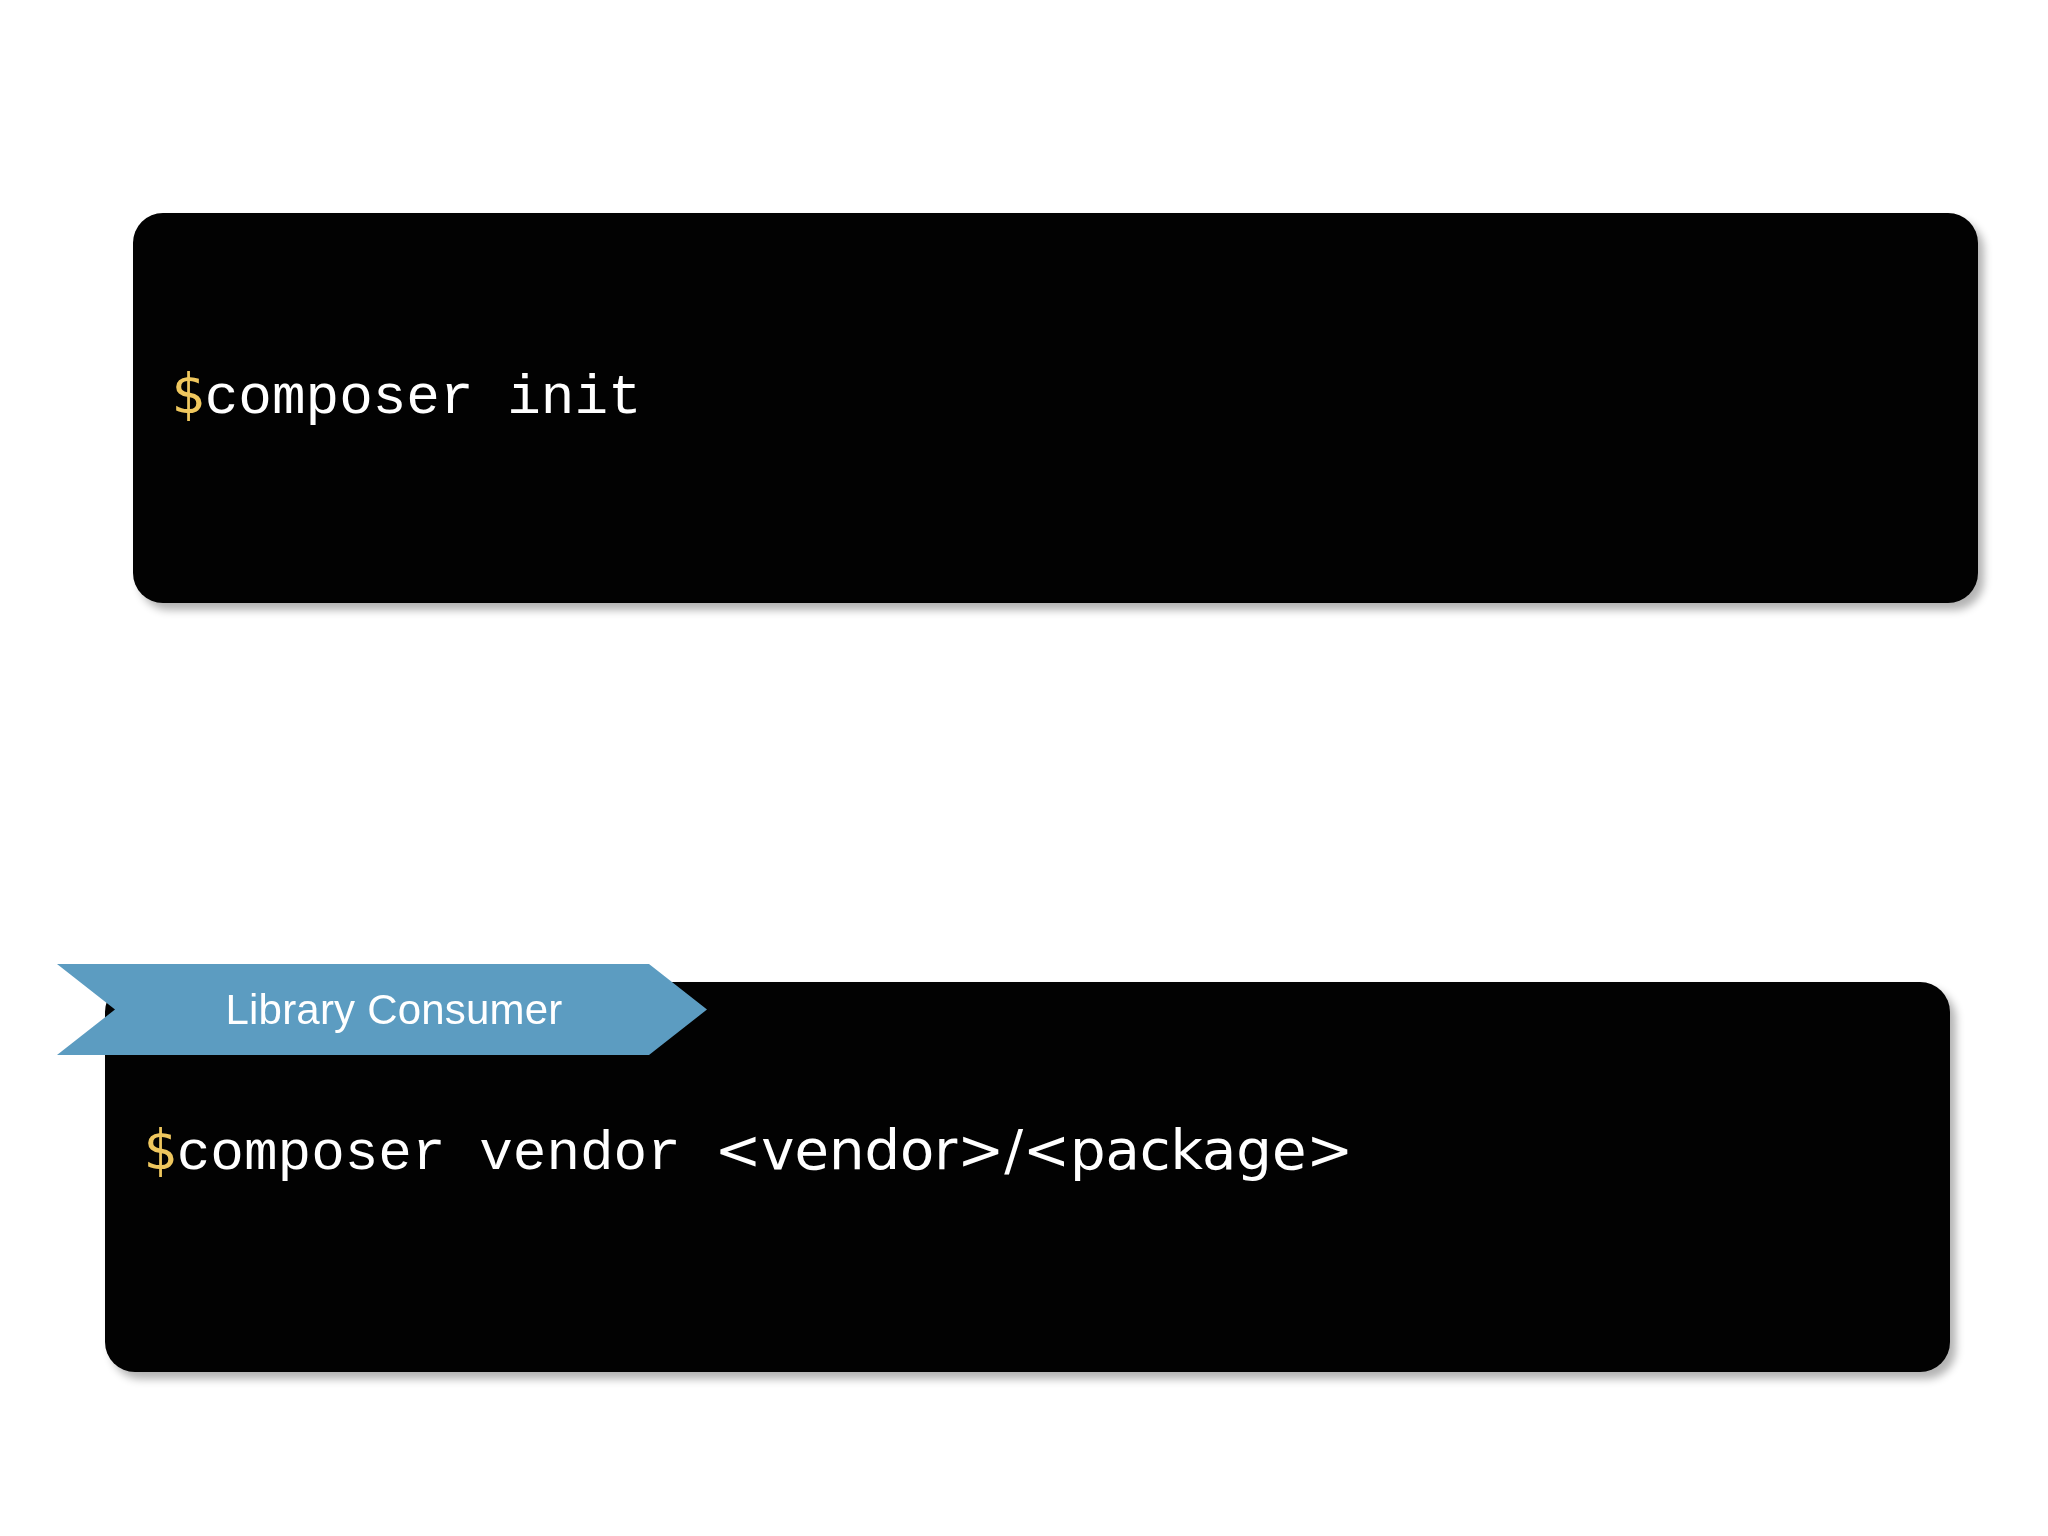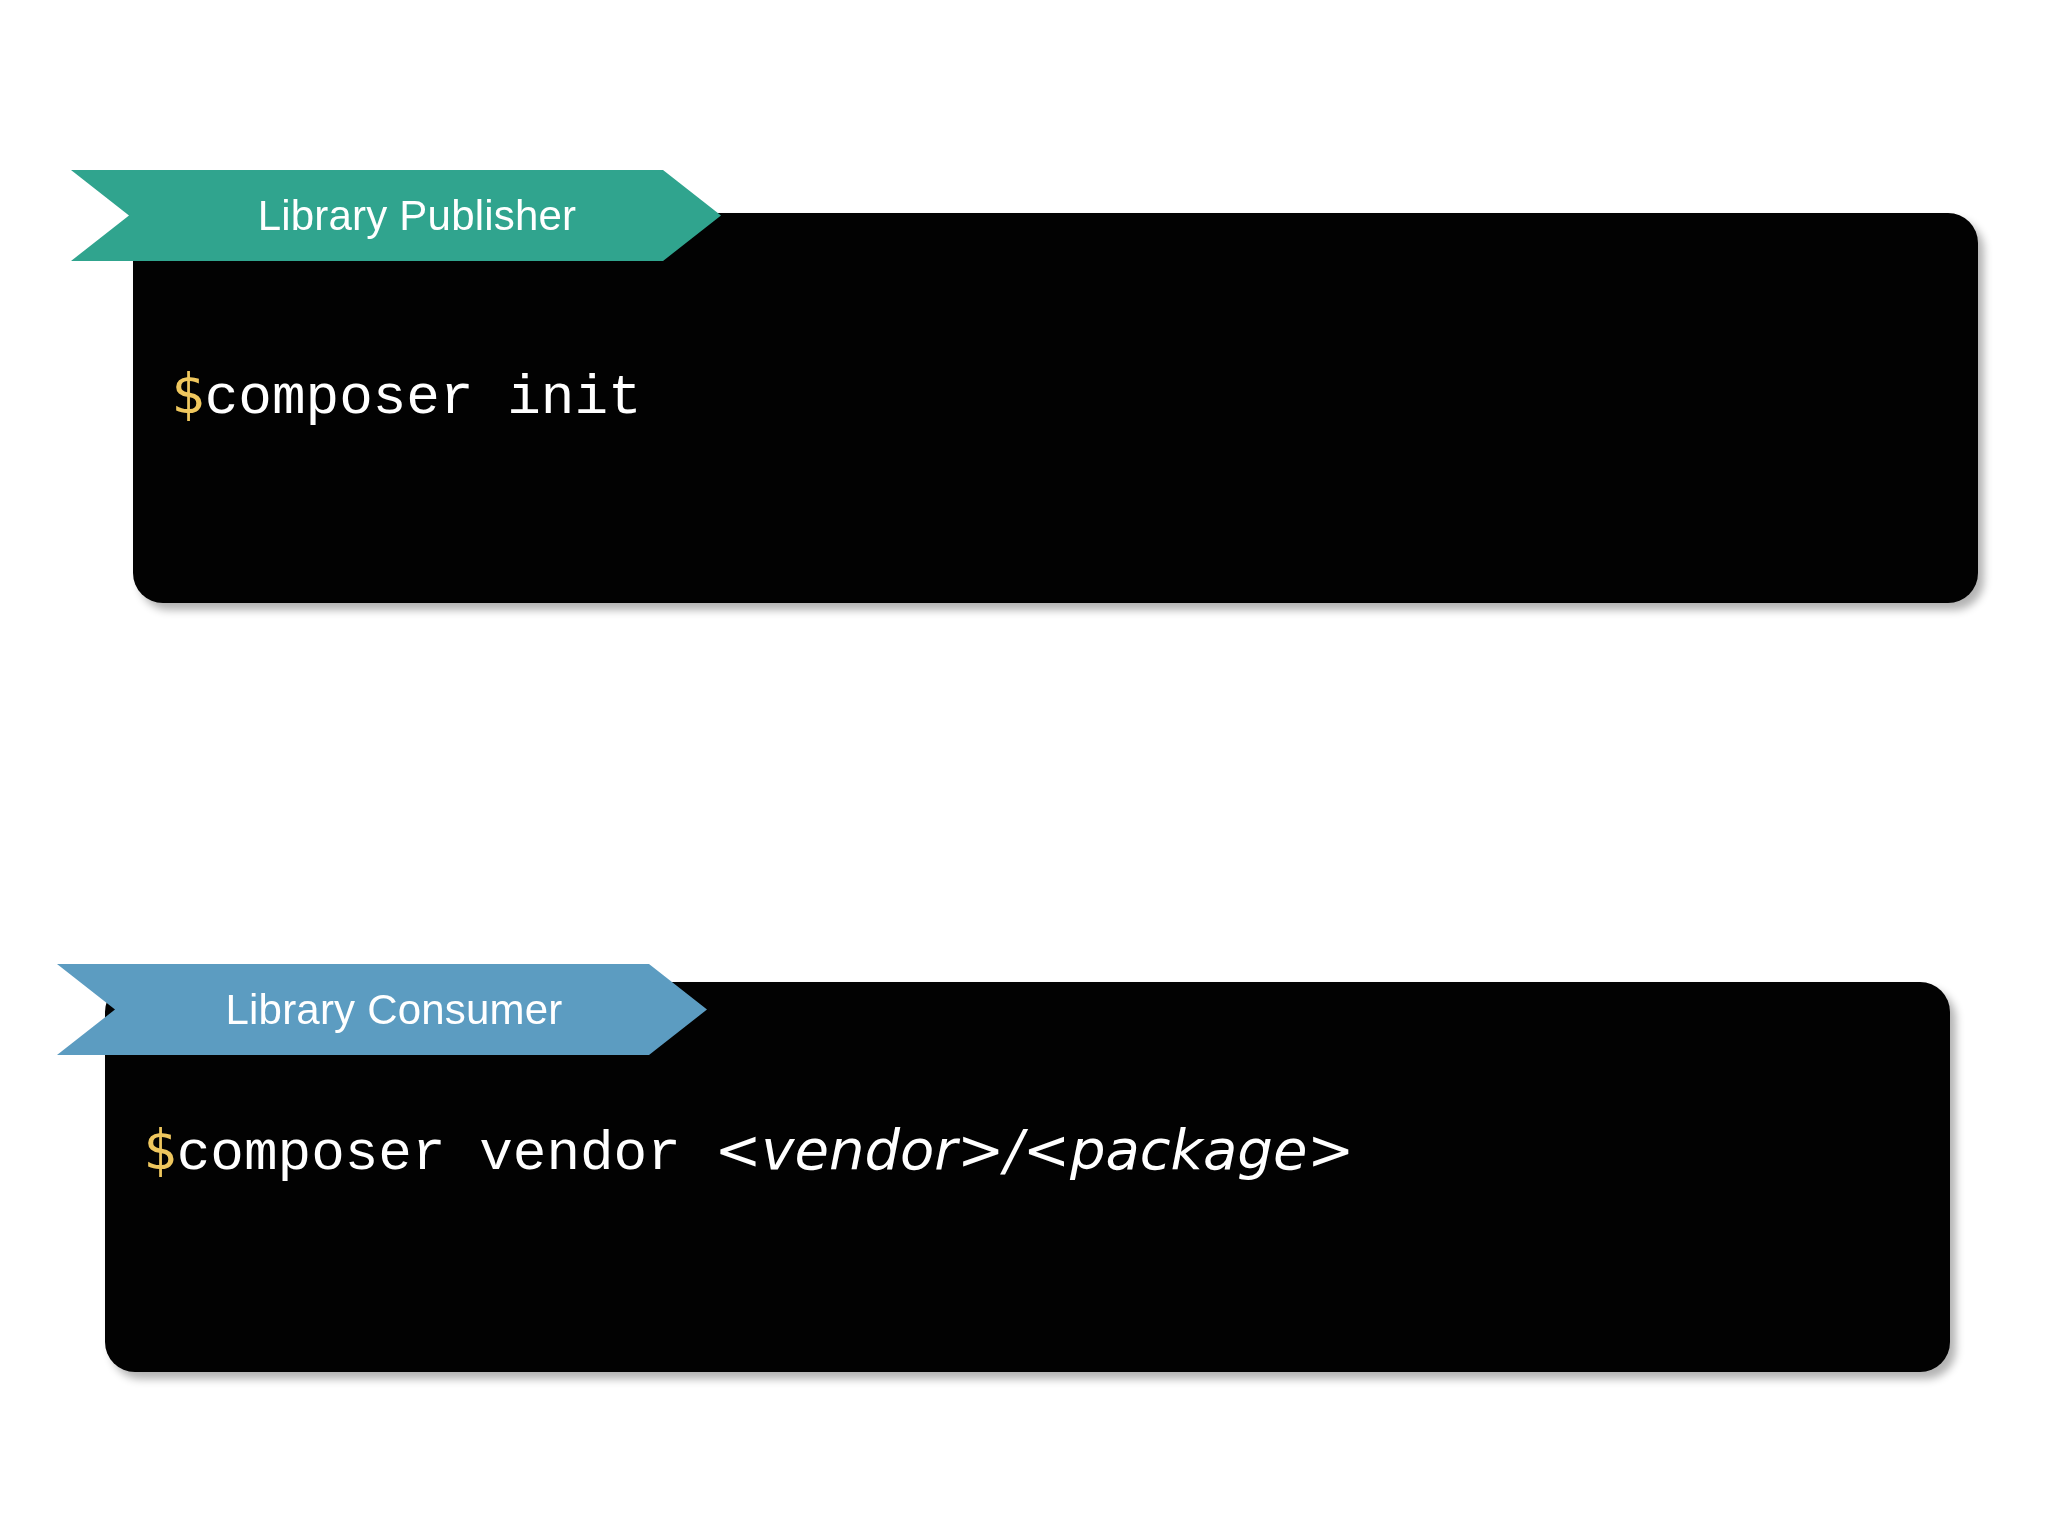--- a/index.html
+++ b/index.html
@@ -41,21 +41,20 @@
     color: #EFC75E;
     font-family: "DejaVu Sans Mono", monospace;
   }
   .cmd-mono {
     color: #FFFFFF;
     font-family: Liberation Mono, monospace;
   }
   .cmd-prop {
     color: #FFFFFF;
     font-family: "DejaVu Sans", sans-serif;
-    font-style: italic;
   }
 
   
   .ribbon {
     position: absolute;
     display: flex;
     align-items: center;
     justify-content: center;
     clip-path: polygon(
         0% 0%,
@@ -129,23 +128,20 @@
 
 <div id="slide" style="background: rgb(255, 255, 255);">
 
   <div class="terminal" id="publisher-terminal" style="background: rgb(2, 2, 2);">
     <div class="terminal-line" id="publisher-line">
       <span class="prompt-sign" style="color: rgb(239, 199, 94);">$</span>
       <span class="cmd-mono">composer init</span>
     </div>
   </div>
 
-  <div class="ribbon" id="publisher-ribbon" style="background: rgb(48, 164, 142);">
-    <span class="ribbon-label">Library Publisher</span>
-  </div>
 
   <div class="terminal" id="consumer-terminal" style="background: rgb(2, 2, 2);">
     <div class="terminal-line" id="consumer-line">
       <span class="prompt-sign" style="color: rgb(239, 199, 94);">$</span>
       <span class="cmd-mono">composer vendor </span>
       <span class="cmd-prop">&lt;vendor&gt;/&lt;package&gt;</span>
     </div>
   </div>
 
   <div class="ribbon" id="consumer-ribbon" style="background: rgb(92, 156, 193); margin-top: 24px;">

